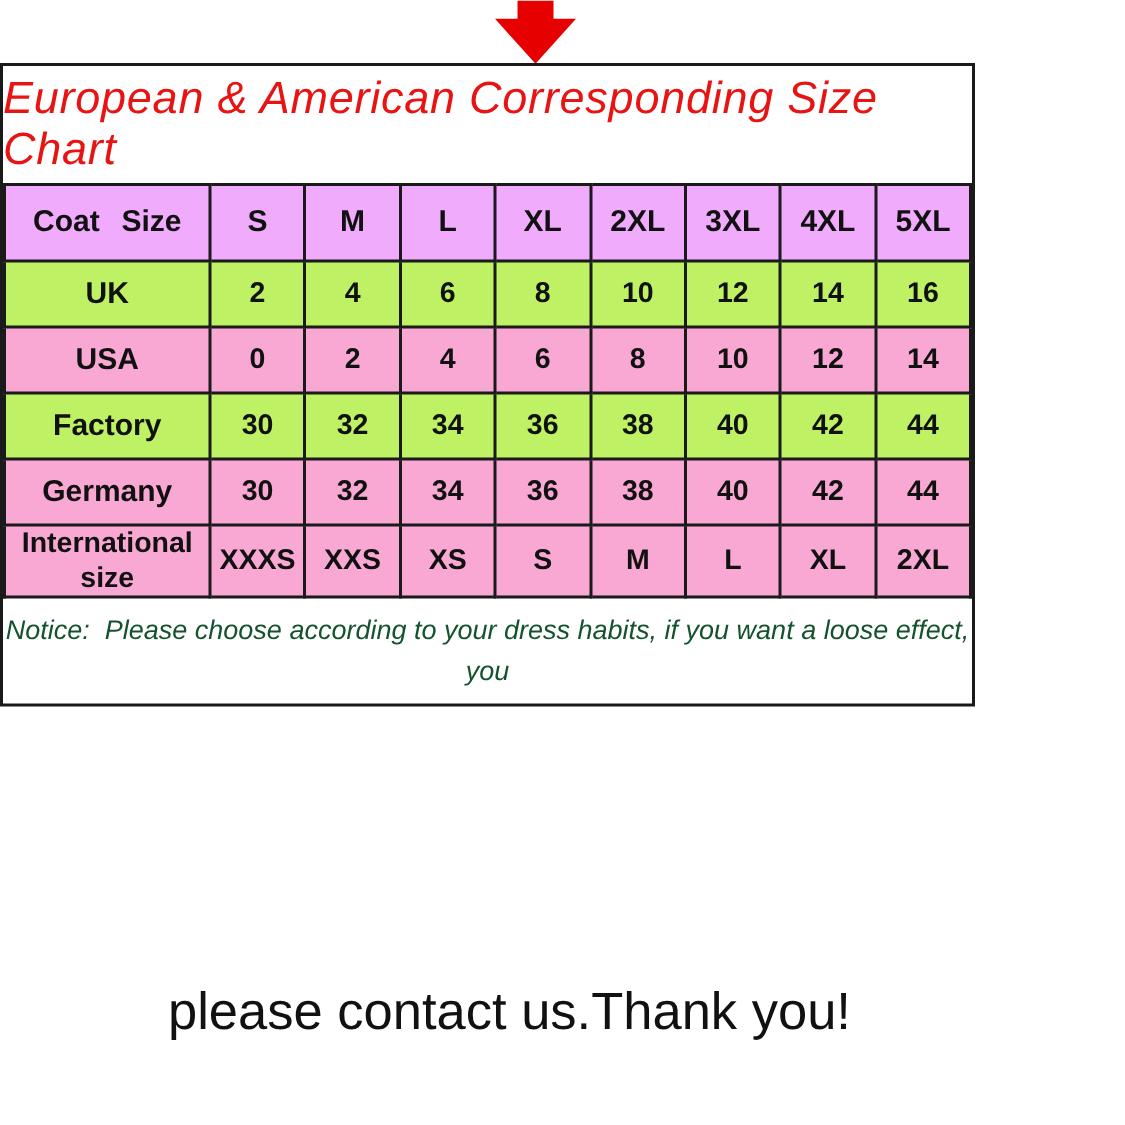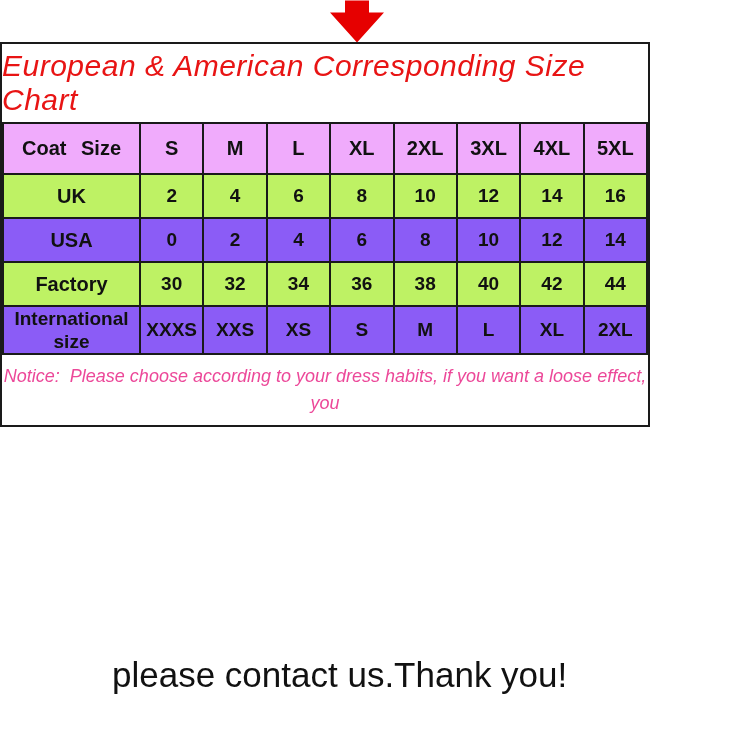--- a/index.html
+++ b/index.html
@@ -40,30 +40,30 @@
     border: 2px solid #1a1a1a;
     text-align: center;
     vertical-align: middle;
     font-weight: bold;
     color: #111;
     font-size: 19px;
     height: 44px;
   }
   tr.r-head td { background: #f0abfc; font-size: 20px; height: 51px; }
   tr.r-yellow td { background: #bef264; }
-  tr.r-blue td { background: #8b5cf6; }
+  tr.r-blue td { background: #f9a8d4; }
   td.label { font-size: 20px; }
   td.head-label { word-spacing: 9px; }
   tr.r-intl td { height: 48px; }
   tr.r-intl td.label { font-size: 19px; line-height: 23px; padding: 0 2px; margin-top: 40px; }
 
   .notice {
     height: 70px;
     display: flex; flex-direction: column; align-items: center; justify-content: center;
-    color: #ec4899;
+    color: #14532d;
     font-style: italic;
     font-size: 18px;
     line-height: 27px;
     white-space: pre-wrap;
     text-align: center;
   }
 
   .footer {
     position: absolute;
     left: 112px;
@@ -128,20 +128,31 @@
         <td class="label">Factory</td>
         <td>30</td>
         <td>32</td>
         <td>34</td>
         <td>36</td>
         <td>38</td>
         <td>40</td>
         <td>42</td>
         <td>44</td>
       </tr>
+      <tr class="r-blue">
+        <td class="label">Germany</td>
+        <td>30</td>
+        <td>32</td>
+        <td>34</td>
+        <td>36</td>
+        <td>38</td>
+        <td>40</td>
+        <td>42</td>
+        <td>44</td>
+      </tr>
       <tr class="r-blue r-intl">
         <td class="label">International size</td>
         <td>XXXS</td>
         <td>XXS</td>
         <td>XS</td>
         <td>S</td>
         <td>M</td>
         <td>L</td>
         <td>XL</td>
         <td>2XL</td>

